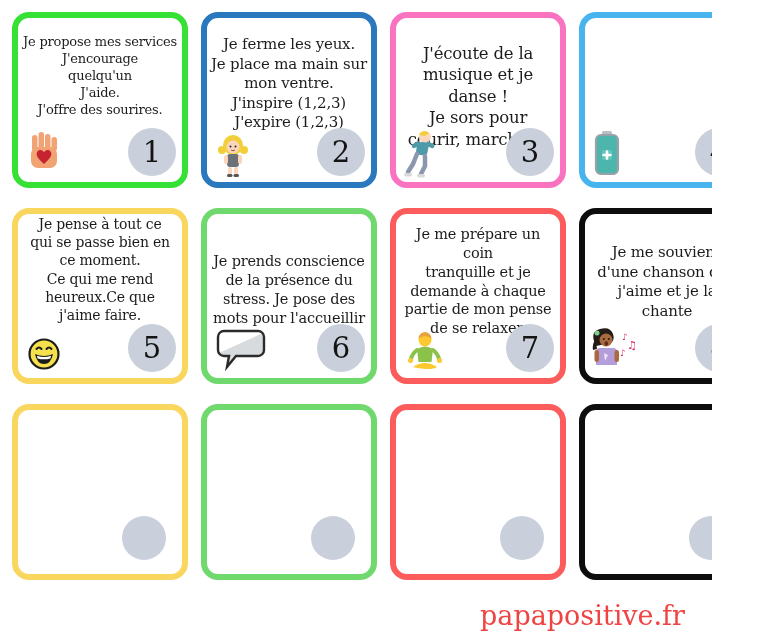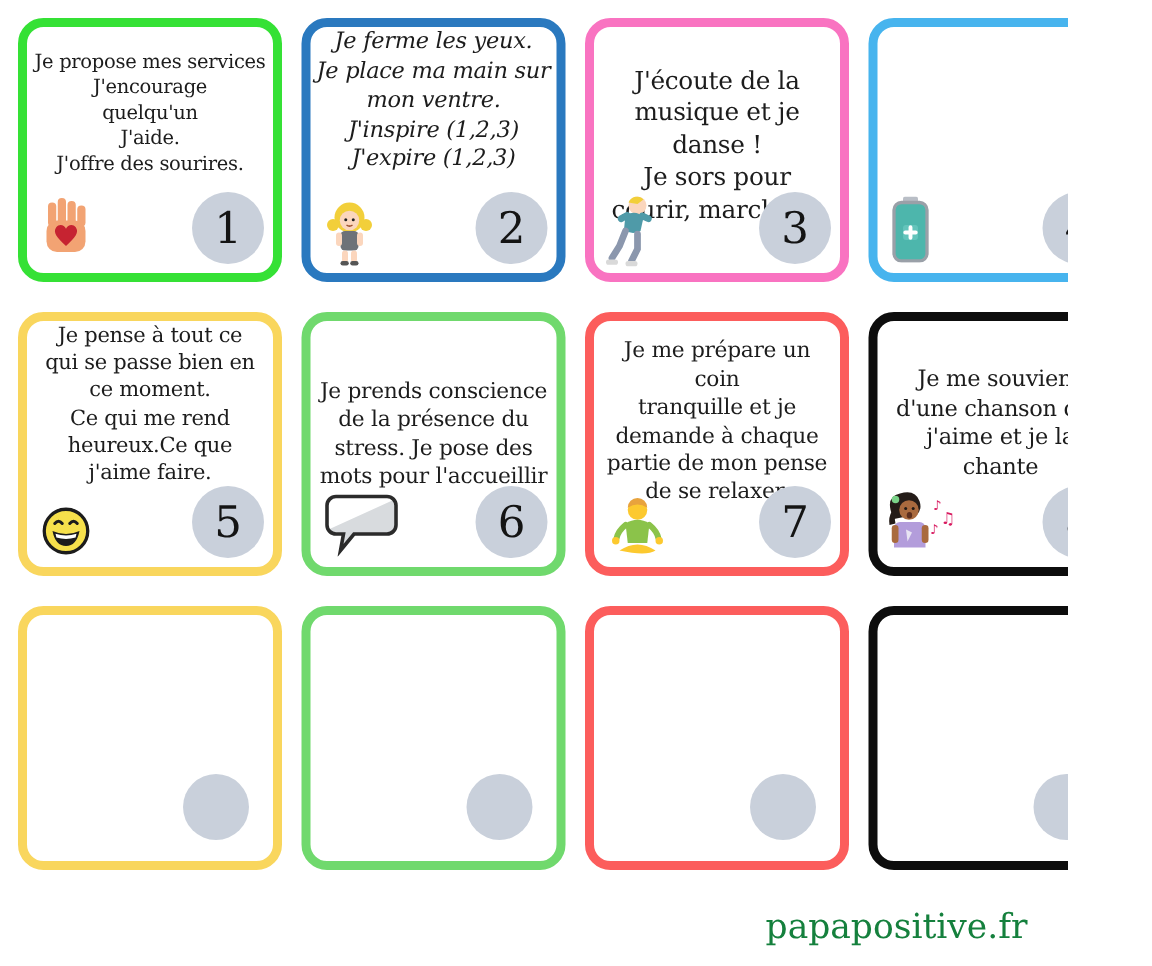--- a/index.html
+++ b/index.html
@@ -27,21 +27,21 @@
   }
   .card-text{
     white-space:pre-line;
     text-align:center;
     color:#1c1c1c;
     line-height:1.3;
     letter-spacing:-0.2px;
     padding:0 3px;
   }
   .c1 .card-text{font-size:13px;padding-top:16px;}
-  .c2 .card-text{font-size:15px;font-style:italic;}
+  .c2 .card-text{font-size:15px;padding-top:17px;}
   .c3 .card-text{font-size:16.5px;padding-top:25px;}
   .c4 .card-text{font-size:16.5px;padding-top:17px;}
   .c5 .card-text{font-size:14px;padding-top:1px;}
   .c6 .card-text{font-size:14.5px;padding-top:38px;}
   .c7 .card-text{font-size:14.5px;padding-top:11px;}
   .c8 .card-text{font-size:15px;padding-top:29px;}
   .num{
     position:absolute;right:6px;bottom:6px;
     width:48px;height:48px;border-radius:50%;
     background:#c9d0db;
@@ -49,21 +49,21 @@
     font-size:29px;color:#141414;
   }
   .card.empty .num{right:16px;bottom:14px;width:44px;height:44px;}
   .icon{position:absolute;left:9px;bottom:7px;line-height:0;}
   .icon svg{display:block;}
   .c3 .icon{bottom:4px;left:7px;}
   .c2 .icon{bottom:4px;}
   .c8 .icon{left:4px;bottom:4px;}
   .footer{
     position:absolute;right:27px;bottom:13px;
-    font-size:23px;color:#15803d;
+    font-size:27px;color:#ef4444;
     font-family:"DejaVu Serif", serif;
   }
 </style>
 </head>
 <body>
 
 <div class="sheet">
   <div class="grid">
 
     <div class="card c1" style="border-color: rgb(53, 225, 53);">

